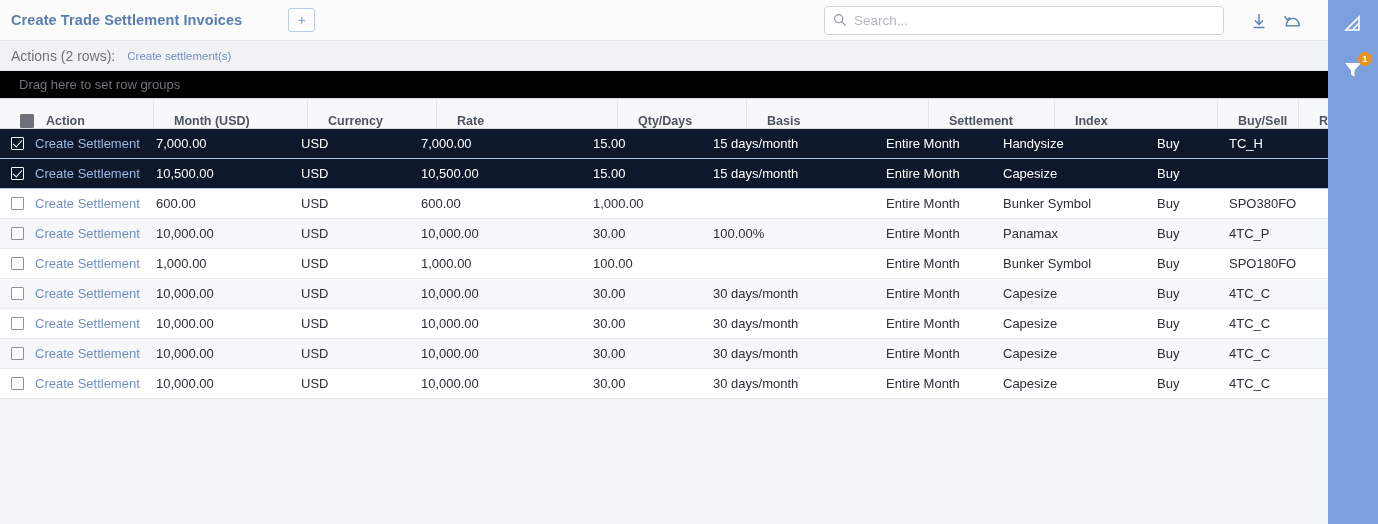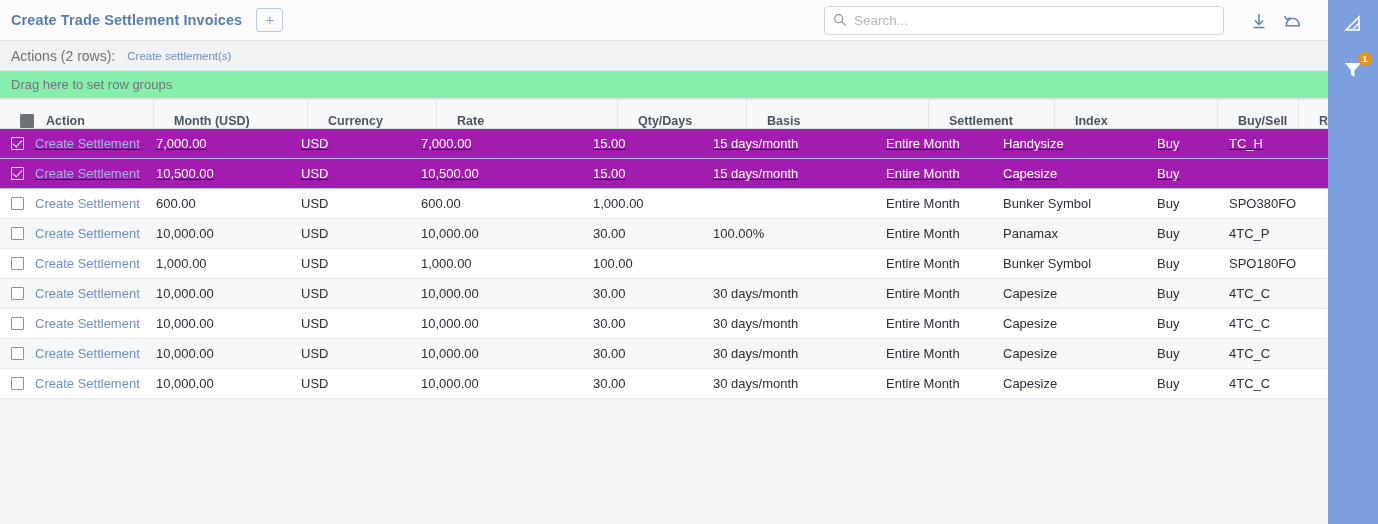--- a/index.html
+++ b/index.html
@@ -27,20 +27,21 @@
   
   .titlebar {
     height: 41px;
     min-height: 41px;
     background: #fbfbfc;
     border-bottom: 1px solid #e0e2e6;
     display: flex;
     align-items: center;
     padding: 0 0 0 11px;
     position: relative;
+    gap: 32px;
   }
   .title-text {
     font-size: 14.5px;
     font-weight: bold;
     color: #5a7cb0;
     letter-spacing: 0.1px;
   }
   .add-btn {
     margin-left: 14px;
     width: 27px; height: 24px;
@@ -109,25 +110,25 @@
   }
   .actions-link {
     font-size: 11.5px;
     color: #6f8fc2;
     cursor: pointer;
   }
 
   
   .rowgroup-bar {
     height: 28px; min-height: 28px;
-    background: #86efac;
+    background: #000000;
     border-bottom: 1px solid #dfe1e5;
     display: flex;
     align-items: center;
-    padding-left: 11px;
+    padding-left: 19px;
   }
   .rowgroup-text {
     font-size: 13px;
     color: #70747a;
   }
 
   
   .grid {
     flex: 1;
     background: #f4f5f7;
@@ -167,23 +168,22 @@
 
   .grid-body { background: #f4f5f7; }
   .row {
     display: flex;
     height: 30px;
     border-bottom: 1px solid #e8e9ec;
   }
   .row.odd  { background: #ffffff; }
   .row.even { background: #f6f7f8; }
   .row.selected {
-    background: #a21caf;
+    background: #0f172a;
     border-bottom: 1px solid #a9c4e8;
-    text-decoration: underline;
   }
   .cell {
     display: flex;
     align-items: center;
     font-size: 13px;
     color: #2b2f36;
     padding-left: 11px;
     overflow: hidden;
     white-space: nowrap;
   }

